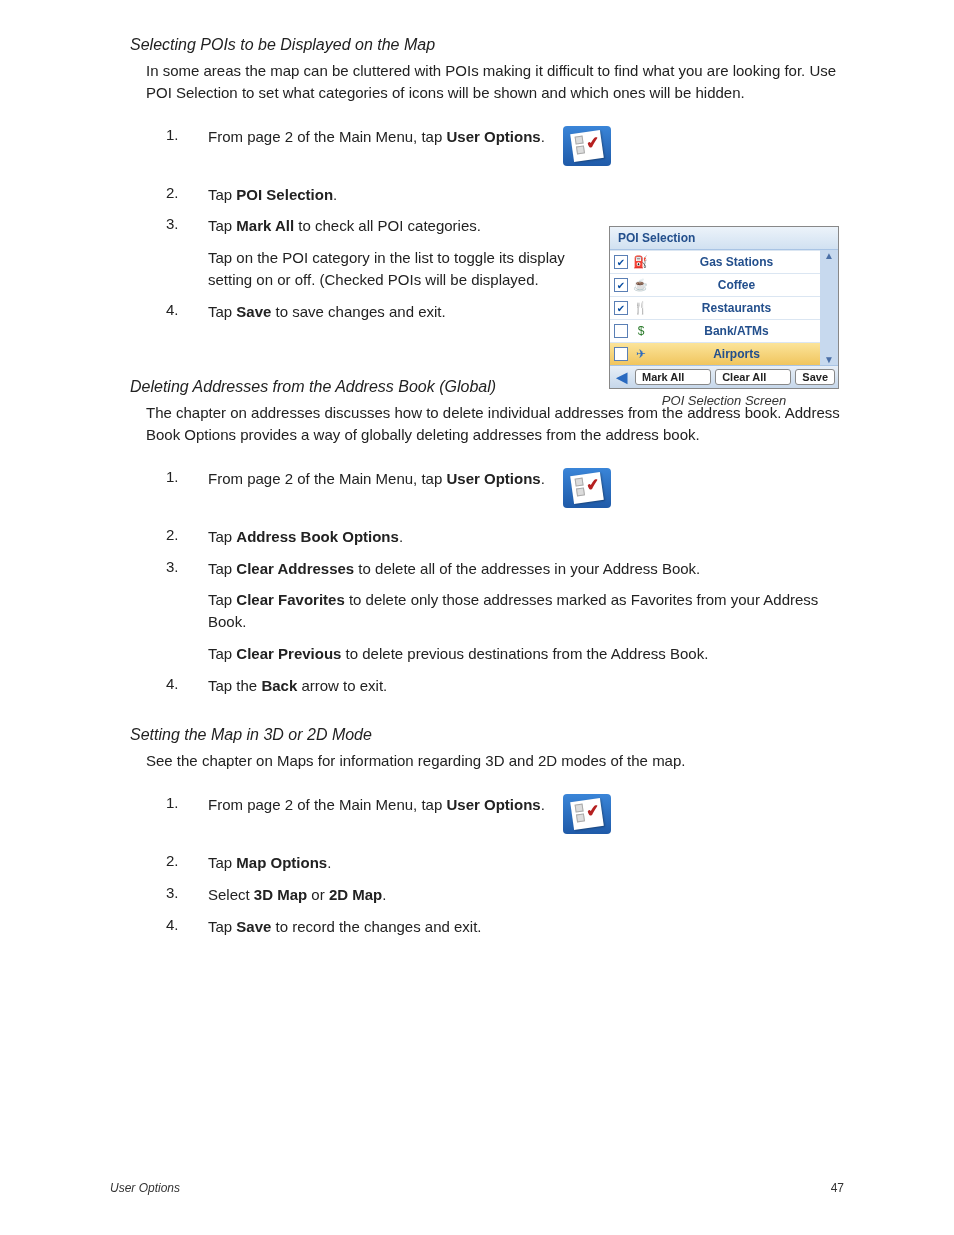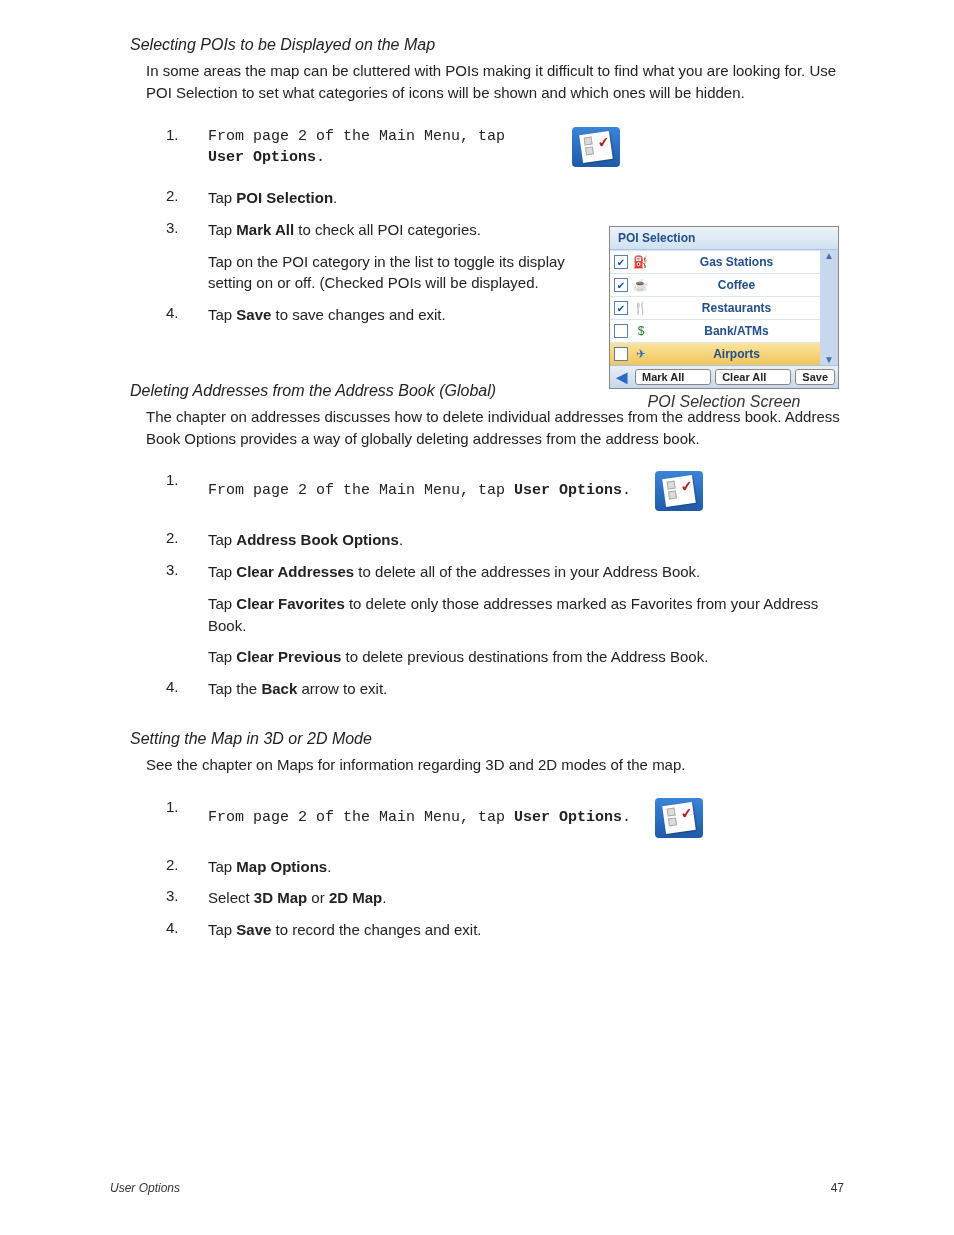--- a/index.html
+++ b/index.html
@@ -41,21 +41,21 @@
     text-align: left;
     padding-left: 6px;
   }
   .body {
     flex: 1;
     line-height: 1.45;
   }
   .body p { margin: 0 0 10px 0; }
   .body p:last-child { margin-bottom: 0; }
   b { font-weight: bold; }
-  .with-icon { display:flex; align-items: center; gap:24px;font-family:Liberation Mono, monospace; }
+  .with-icon { display:flex; align-items: flex-start; gap:18px; }
 
   
   .uo-icon {
     width: 48px; height: 40px;
     background: linear-gradient(#3a85d8,#1f5aa8);
     border-radius: 4px;
     display:flex; align-items:center; justify-content:center;
     flex-shrink:0;
   }
   .uo-icon .sheet {
@@ -150,21 +150,21 @@
     padding:1px 6px;
     color:#222;
     font-weight:bold;
   }
   .poi-btn.markall { flex:1; }
   .poi-btn.clearall { flex:1; }
   .poi-btn.save { }
   .poi-caption {
     text-align:center;
     font-style:italic;
-    font-size:16px;
+    font-size:13px;
     margin-top:4px;
     color:#333;
   }
 
   .section-gap { height: 46px; }
 
   .footer {
     position:absolute;
     bottom: 40px;
     left:110px; right:110px;

